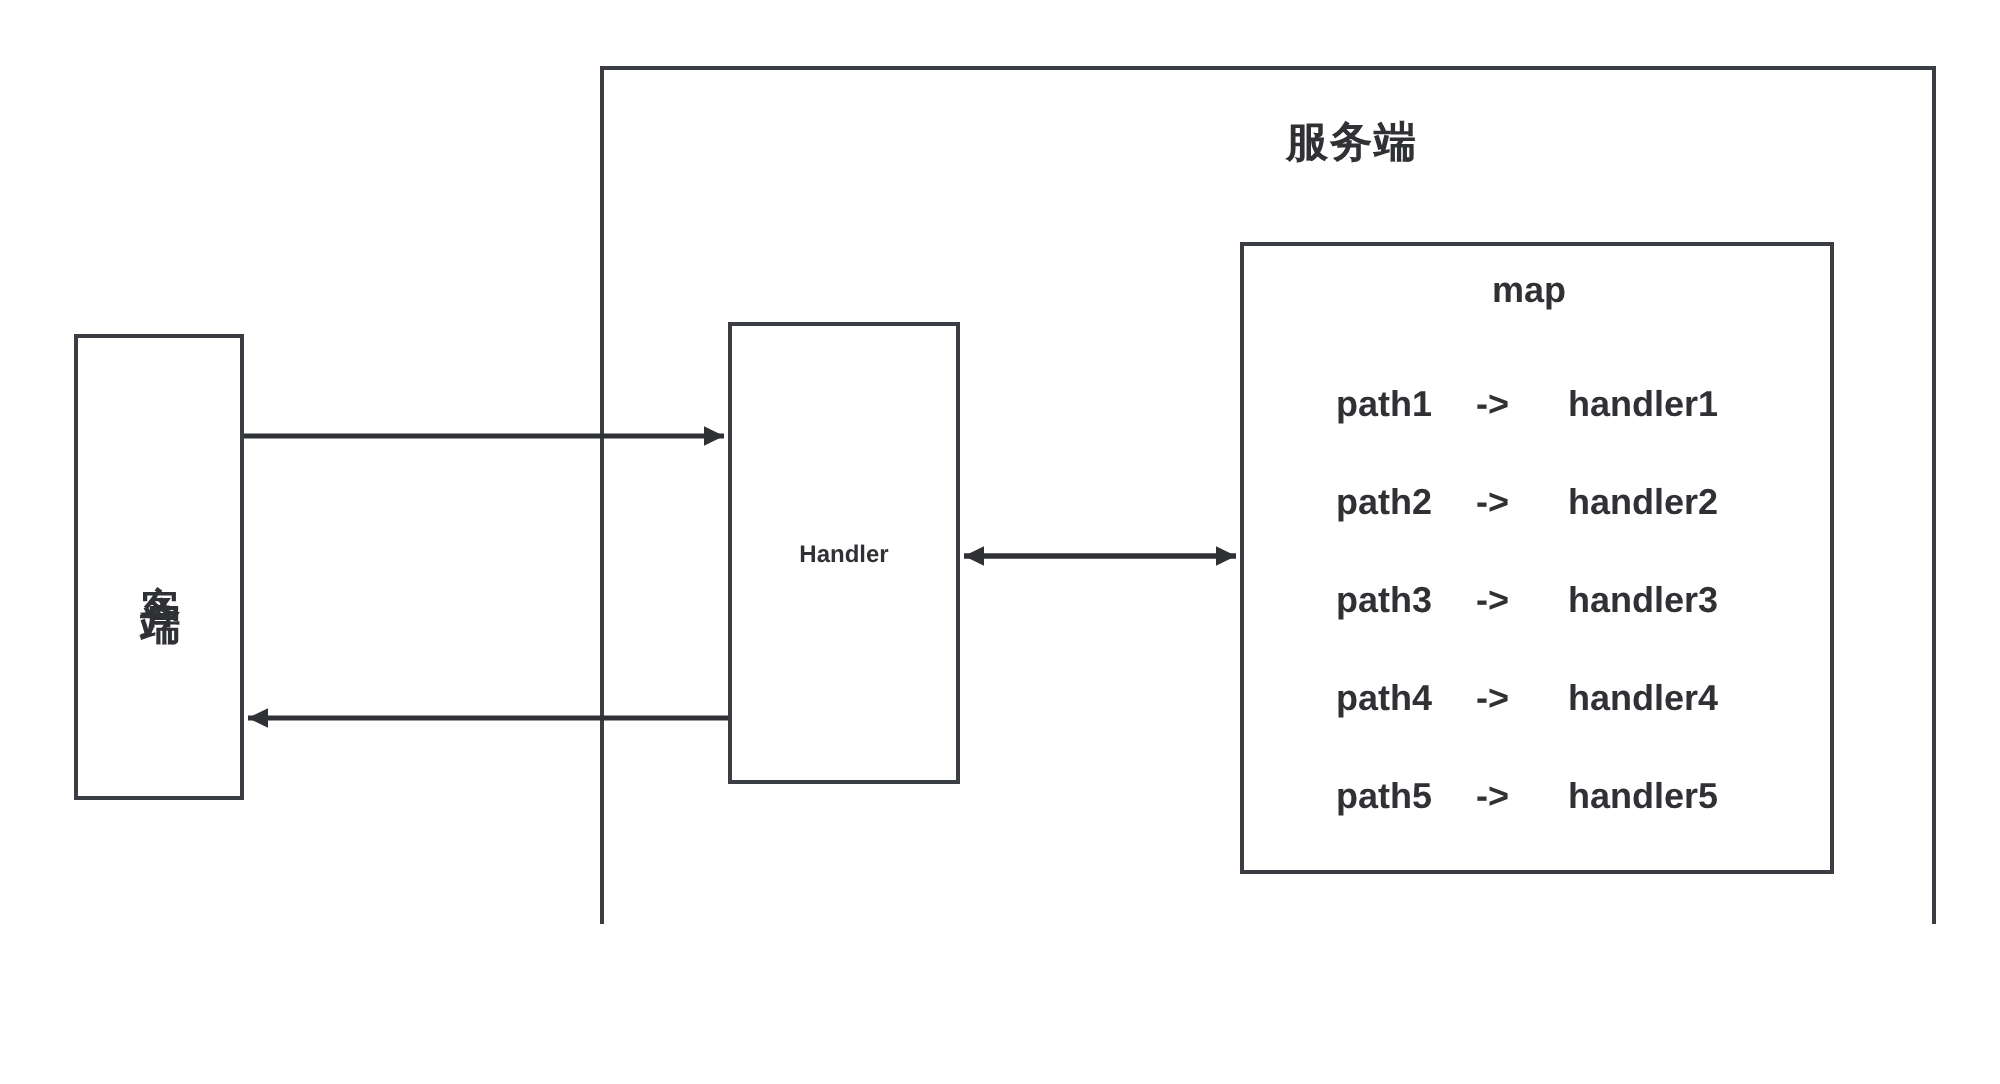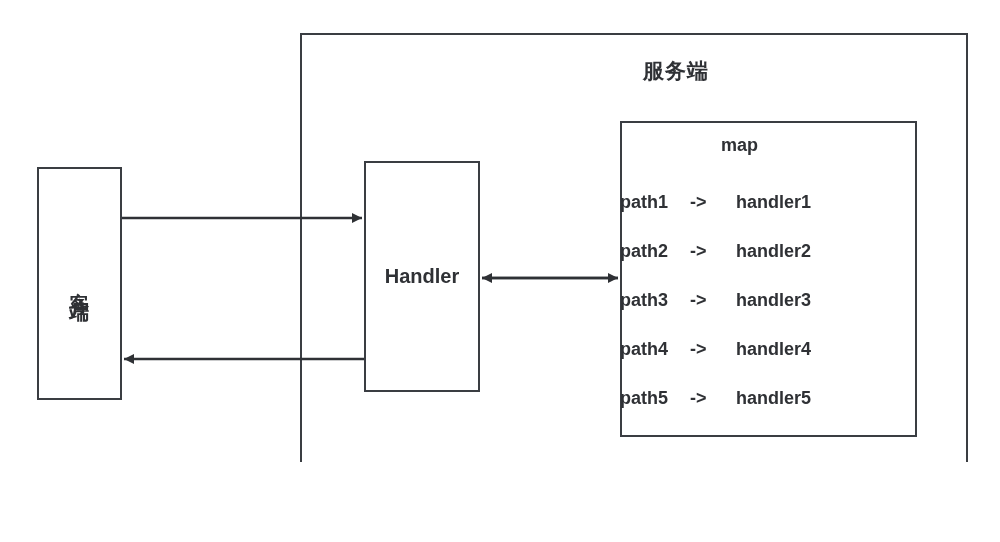--- a/index.html
+++ b/index.html
@@ -83,52 +83,53 @@
   }
   #handler-label {
     position: absolute;
     left: 364px;
     top: 161px;
     width: 116px;
     height: 231px;
     display: flex;
     align-items: center;
     justify-content: center;
-    font-size: 20px;
+    font-size: 12px;
     font-weight: bold;
     color: #2f3135;
   }
 
   
   #map-box {
     left: 620px;
     top: 121px;
     width: 297px;
     height: 316px;
   }
   #map-title {
     position: absolute;
-    left: 591px;
+    left: 616px;
     top: 135px;
     width: 297px;
     text-align: center;
     font-size: 18px;
     font-weight: bold;
     color: #2f3135;
   }
   #map-rows {
     position: absolute;
     left: 620px;
     top: 178px;
     width: 297px;
   }
   .map-row {
     display: flex;
     align-items: center;
     height: 49px;
+    padding-left: 48px;
     box-sizing: border-box;
     font-size: 18px;
     font-weight: bold;
     color: #2f3135;
   }
   .map-row .key { width: 70px; }
   .map-row .arrow { width: 46px; }
   .map-row .val { }
 
   

